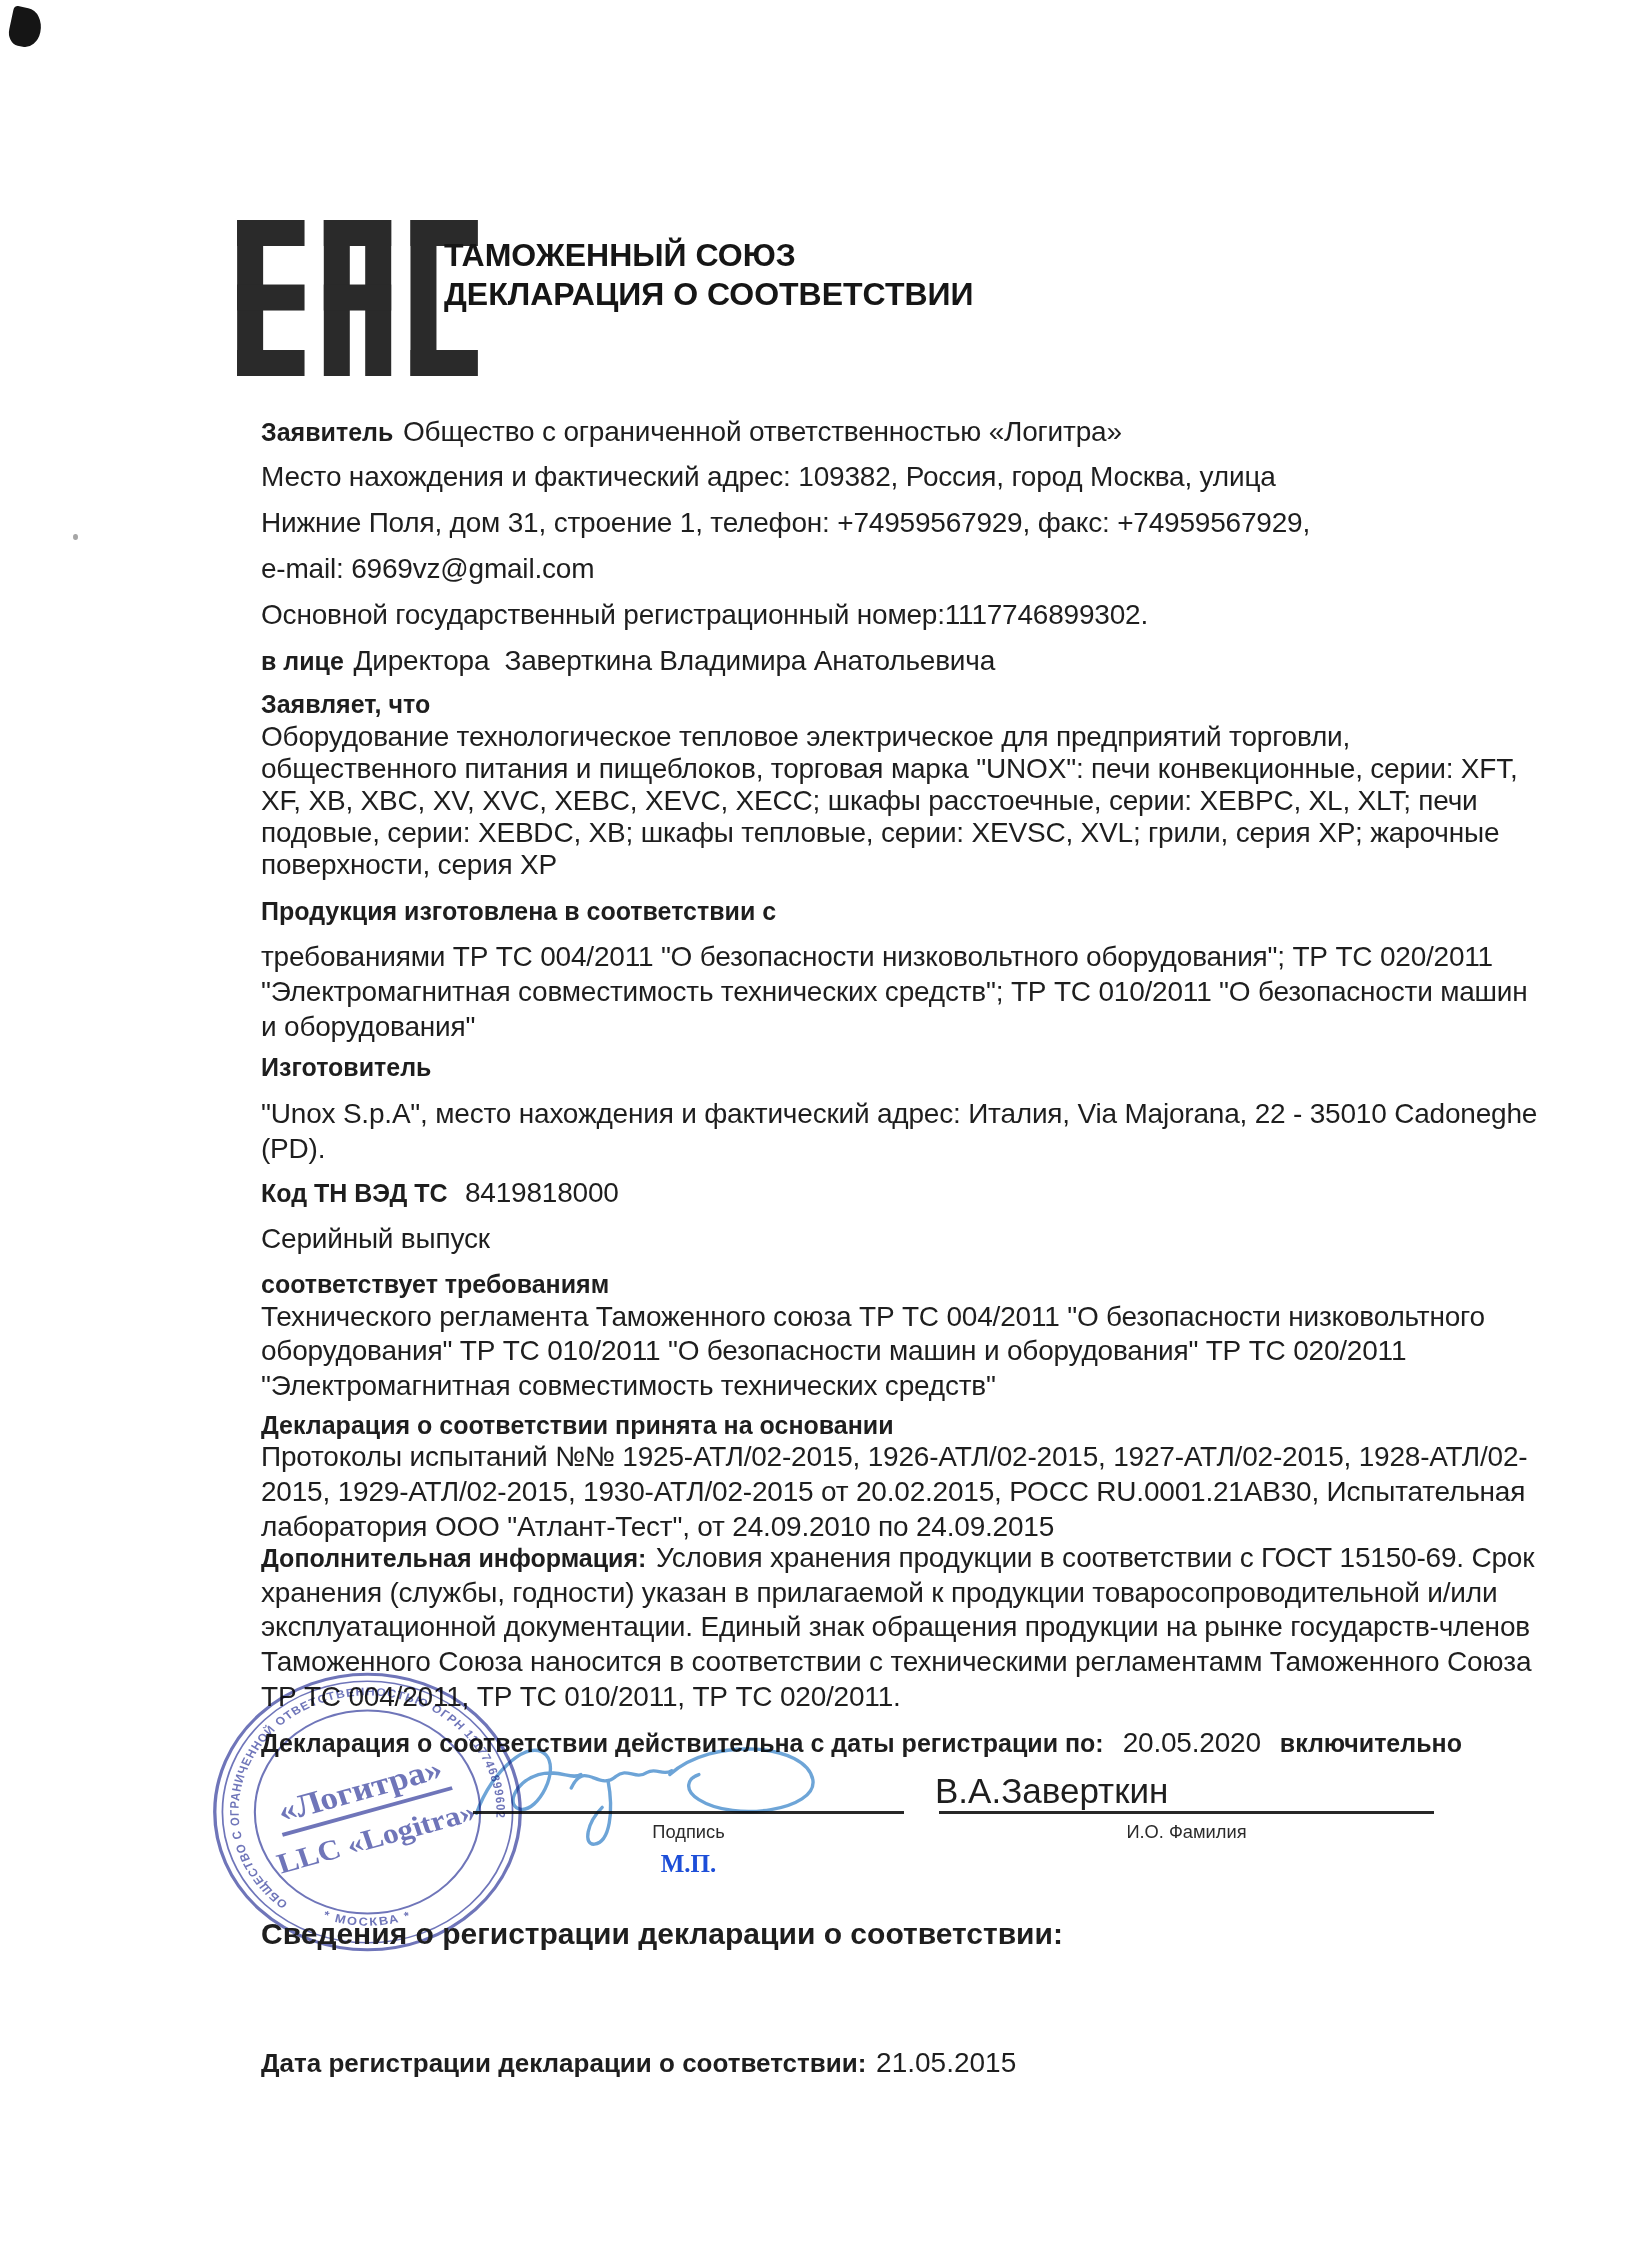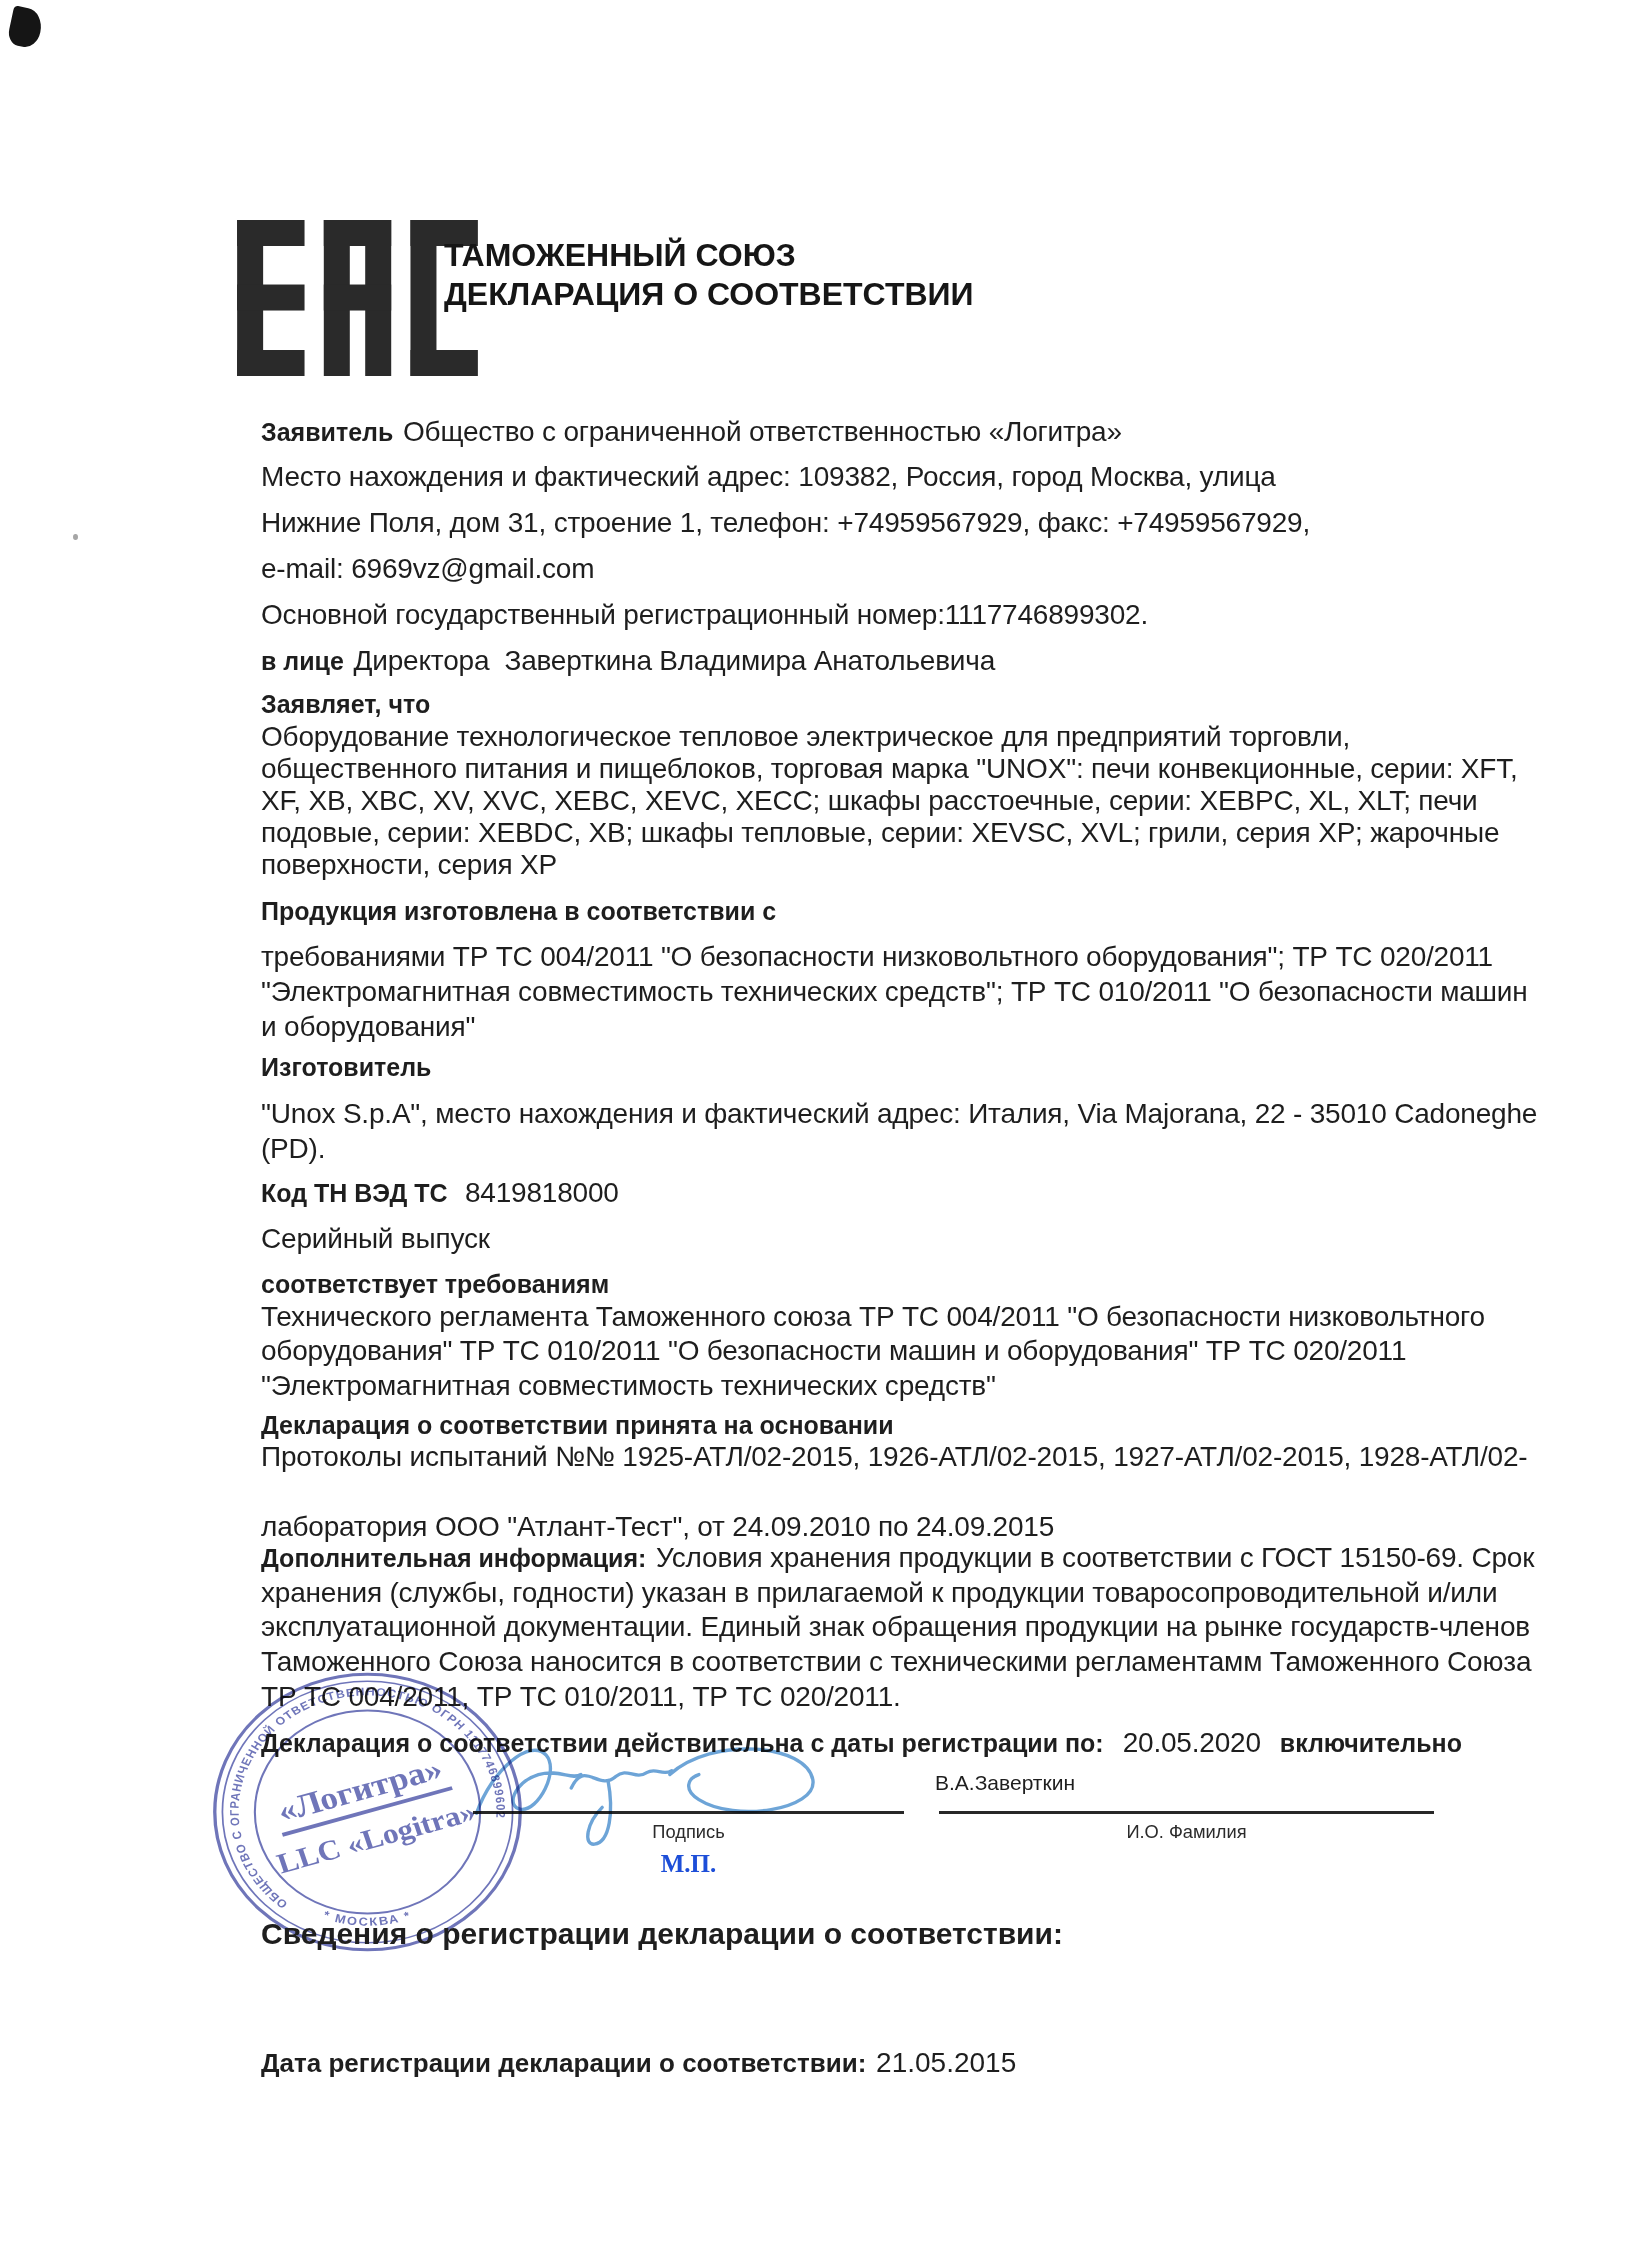--- a/index.html
+++ b/index.html
@@ -17,21 +17,21 @@
     position:absolute; left:444px; top:236px; width:772px;
     text-align:left; font-weight:bold; font-size:32px; line-height:39px; color:#161616;
   }
   .eac-logo { position:absolute; left:237px; top:220px; }
   .gap-val { margin:0 19px; }
   .tnved-val { margin-left:7.7px; }
   
   .sig-line { position:absolute; top:1811px; height:2.9px; background:#272727; }
   .sig-line.left  { left:473px; width:431px; }
   .sig-line.right { left:939px; width:495px; }
-  .sig-name { position:absolute; left:935px; top:1771px; font-size:21px; }
+  .sig-name { position:absolute; left:935px; top:1771px; font-size:35px; }
   .sig-caption { position:absolute; font-size:18.3px; color:#2b2b2b; text-align:center; }
   .cap-podpis { left:473px; width:431px; top:1821px; }
   .cap-fam    { left:939px; width:495px; top:1821px; }
   .cap-mp {
     position:absolute; left:473px; width:431px; top:1850px; text-align:center;
     font-family:"Liberation Serif","DejaVu Serif",serif; font-weight:bold; font-size:25px; color:#1d4ed8;
   }
   .reg-heading { position:absolute; left:261px; top:1917px; font-weight:bold; font-size:30px; letter-spacing:0; }
   .reg-ln { position:absolute; left:261px; white-space:pre; }
   .reg-ln .lbl { font-size:26px; }
@@ -99,20 +99,21 @@
   <div class="ln" style="top:1178px"><span class="lbl">Код ТН ВЭД ТС</span><span class="tnved-val">8419818000</span></div>
   <div class="ln" style="top:1224px">Серийный выпуск</div>
 
   <div class="ln hdr" style="top:1271px">соответствует требованиям</div>
   <div class="ln" style="top:1302px">Технического регламента Таможенного союза ТР ТС 004/2011 "О безопасности низковольтного</div>
   <div class="ln" style="top:1336px">оборудования" ТР ТС 010/2011 "О безопасности машин и оборудования" ТР ТС 020/2011</div>
   <div class="ln" style="top:1371px">"Электромагнитная совместимость технических средств"</div>
 
   <div class="ln hdr" style="top:1412px">Декларация о соответствии принята на основании</div>
   <div class="ln" style="top:1442px">Протоколы испытаний №№ 1925-АТЛ/02-2015, 1926-АТЛ/02-2015, 1927-АТЛ/02-2015, 1928-АТЛ/02-</div>
+  <div class="ln" style="top:1477px">2015, 1929-АТЛ/02-2015, 1930-АТЛ/02-2015 от 20.02.2015, РОСС RU.0001.21АВ30, Испытательная</div>
   <div class="ln" style="top:1512px">лаборатория ООО "Атлант-Тест", от 24.09.2010 по 24.09.2015</div>
 
   <div class="ln" style="top:1543px"><span class="lbl">Дополнительная информация:</span><span>Условия хранения продукции в соответствии с ГОСТ 15150-69. Срок</span></div>
   <div class="ln" style="top:1578px">хранения (службы, годности) указан в прилагаемой к продукции товаросопроводительной и/или</div>
   <div class="ln" style="top:1612px">эксплуатационной документации. Единый знак обращения продукции на рынке государств-членов</div>
   <div class="ln" style="top:1647px">Таможенного Союза наносится в соответствии с техническими регламентамм Таможенного Союза</div>
   <div class="ln" style="top:1682px">ТР ТС 004/2011, ТР ТС 010/2011, ТР ТС 020/2011.</div>
 
   <div class="ln" style="top:1728px"><span class="b">Декларация о соответствии действительна с даты регистрации по:</span><span class="gap-val">20.05.2020</span><span class="b">включительно</span></div>
 

